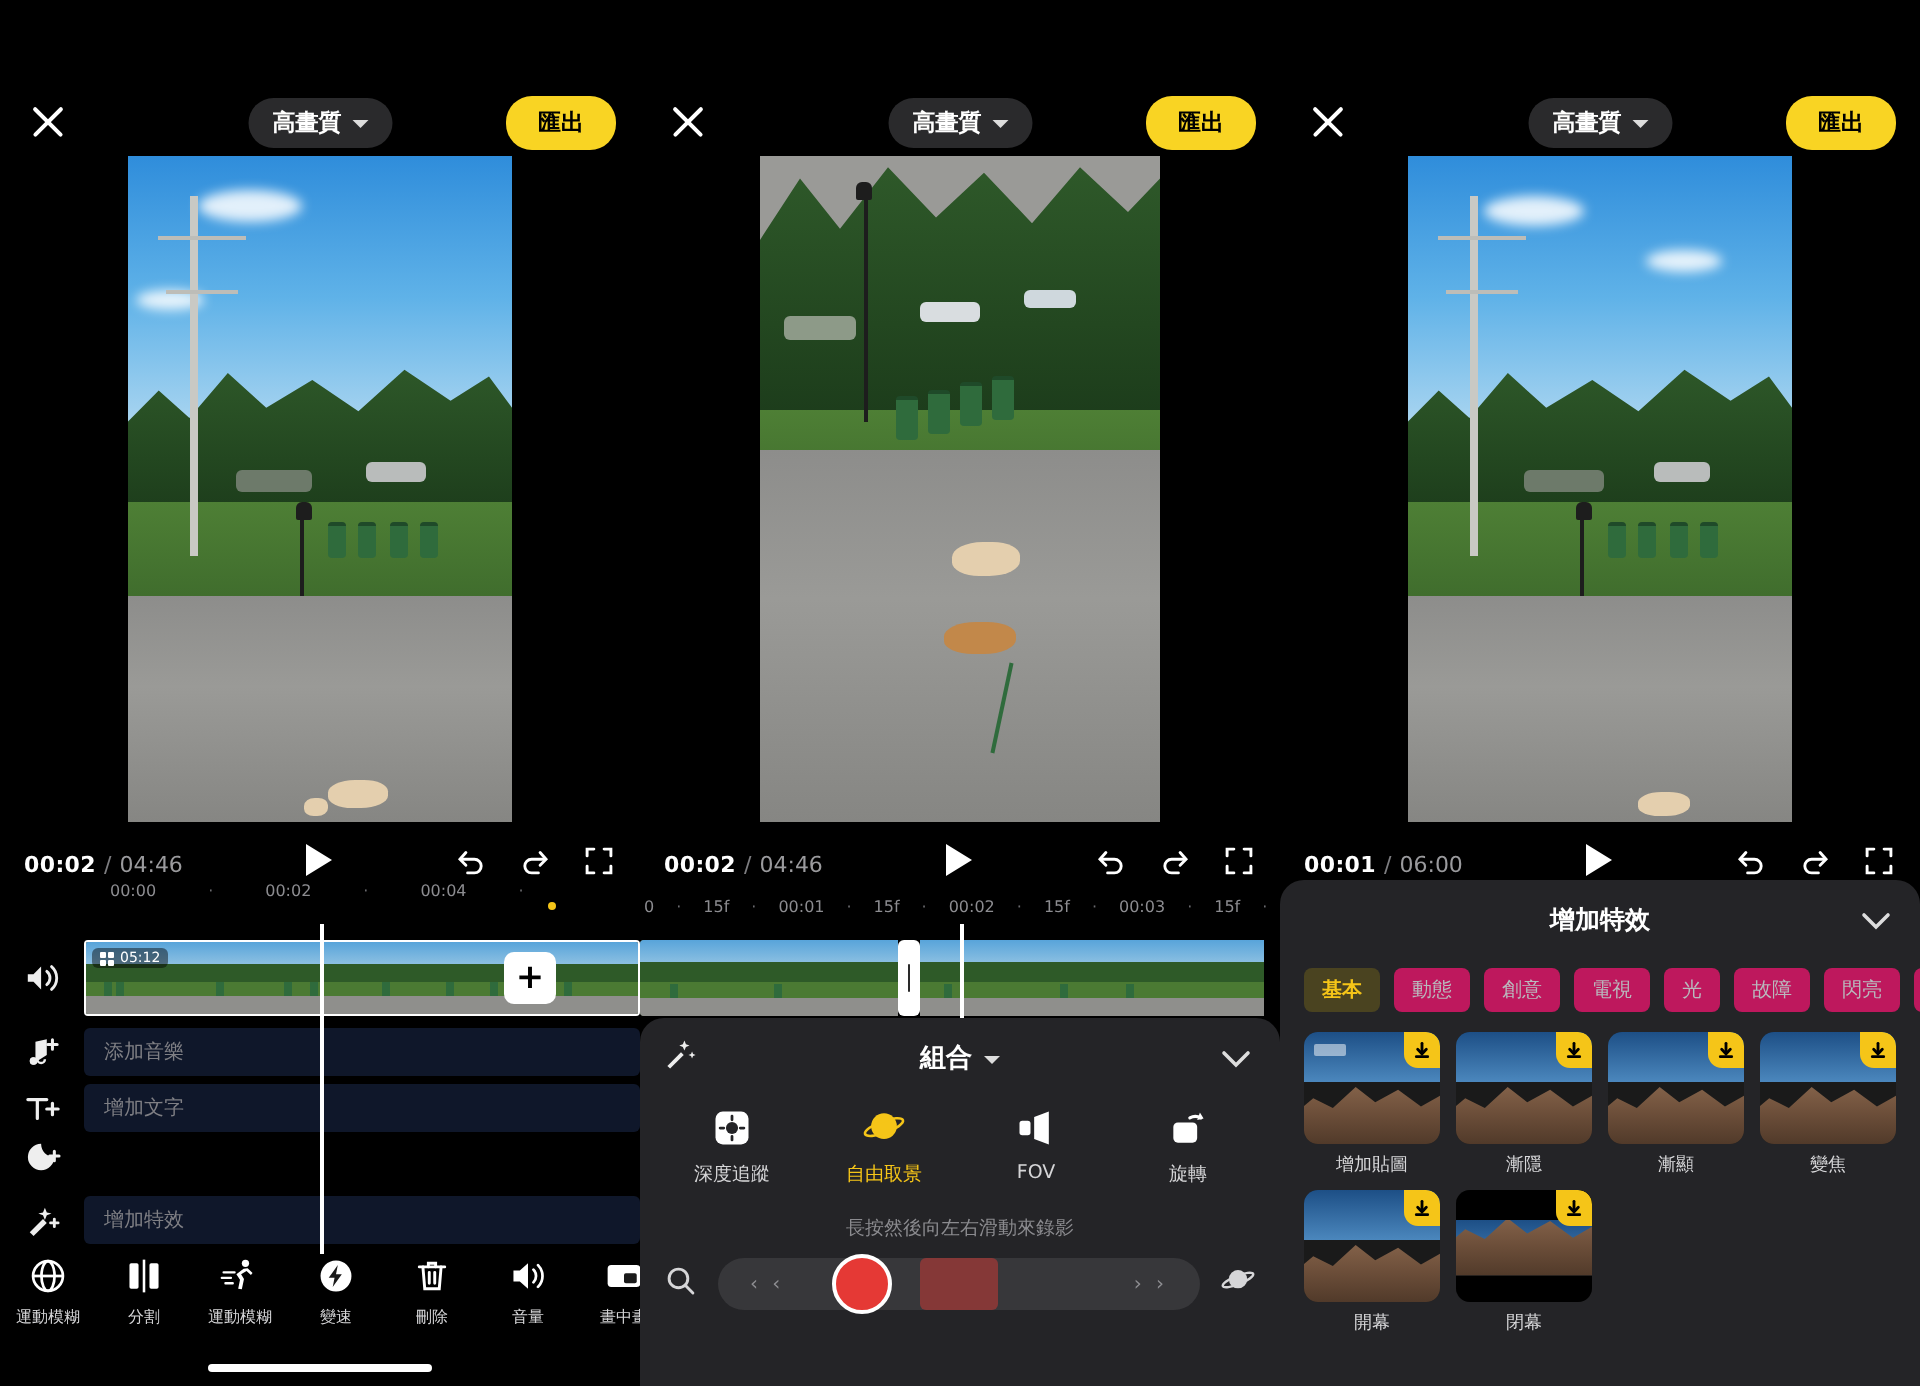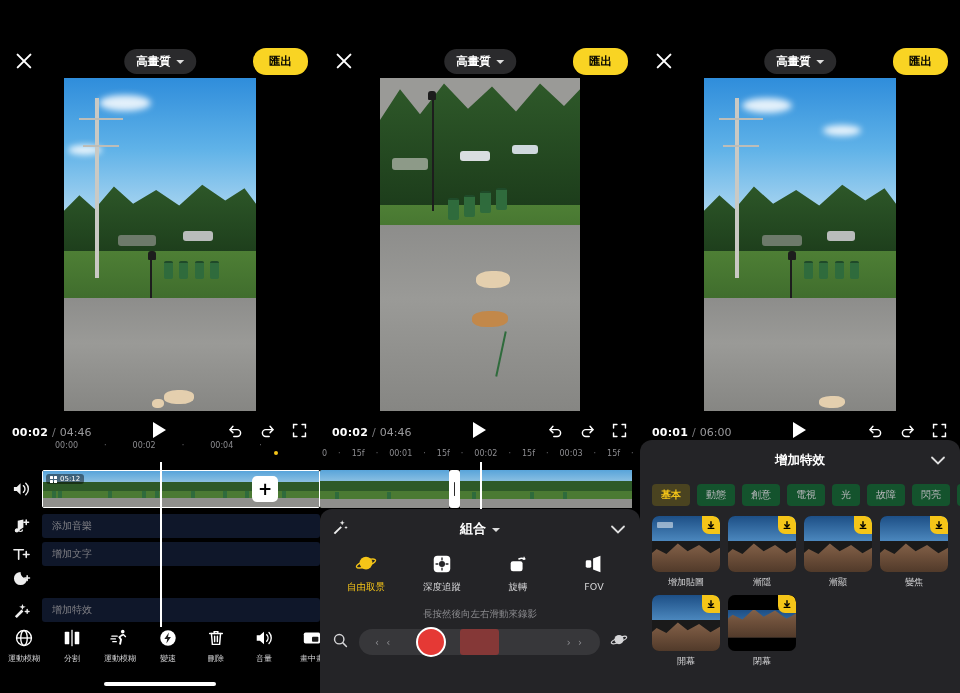--- a/index.html
+++ b/index.html
@@ -237,21 +237,21 @@
   }
   .rec-btn {
     position: absolute; left: 30%; top: 50%; transform: translate(-50%,-50%);
     width: 30px; height: 30px; border-radius: 50%; background: #E53935;
     border: 2.5px solid #fff; cursor: pointer;
   }
   .tabs-row {
     display: flex; gap: 7px; padding: 4px 0 0 12px; overflow: hidden;
   }
   .tab {
-    flex: 0 0 auto; background: #14532d; color: #b9b9bd;
+    flex: 0 0 auto; background: #be185d; color: #b9b9bd;
     font-size: 10px; border-radius: 4px; padding: 4px 9px; cursor: pointer;
   }
   .tab.active { background: #4a4320; color: #F5C518; font-weight: 700; }
   .fx-grid {
     display: grid; grid-template-columns: repeat(4,1fr); gap: 6px 8px;
     padding: 10px 12px 0;
   }
   .fx-cell { display: flex; flex-direction: column; align-items: center; gap: 4px; cursor: pointer; }
   .fx-thumb {
     width: 100%; height: 56px; border-radius: 7px; position: relative;
@@ -685,49 +685,49 @@
         <span class="sheet-title">組合</span>
         <span style="margin-left:6px" class="chev-sm"></span>
         <span class="sheet-chev">
           <svg width="16" height="10" viewBox="0 0 16 10" fill="none" stroke="#ddd" stroke-width="1.8" stroke-linecap="round">
               <path d="M2 2l6 6 6-6"></path>
             </svg>
         </span>
       </div>
 
       <div class="mode-row">
-        <div class="mode active">
-          <svg width="22" height="22" viewBox="0 0 24 24" fill="#F5C518">
-              <ellipse cx="12" cy="11" rx="7" ry="7"></ellipse>
-              <ellipse cx="12" cy="11.5" rx="11" ry="3.2" fill="none" stroke="#F5C518" stroke-width="1.4" transform="rotate(-20 12 11.5)"></ellipse>
-            </svg>
-          <span class="lbl">自由取景</span>
-        </div>
         <div class="mode">
           <svg width="22" height="22" viewBox="0 0 24 24" fill="#fff">
               <rect x="3" y="3" width="18" height="18" rx="4"></rect>
               <circle cx="12" cy="12" r="3.3" fill="#242427"></circle>
               <path d="M12 5.5v2M12 16.5v2M5.5 12h2M16.5 12h2" stroke="#242427" stroke-width="1.5" stroke-linecap="round"></path>
             </svg>
           <span class="lbl">深度追蹤</span>
         </div>
+        <div class="mode active">
+          <svg width="22" height="22" viewBox="0 0 24 24" fill="#F5C518">
+              <ellipse cx="12" cy="11" rx="7" ry="7"></ellipse>
+              <ellipse cx="12" cy="11.5" rx="11" ry="3.2" fill="none" stroke="#F5C518" stroke-width="1.4" transform="rotate(-20 12 11.5)"></ellipse>
+            </svg>
+          <span class="lbl">自由取景</span>
+        </div>
+        <div class="mode">
+          <svg width="22" height="22" viewBox="0 0 24 24" fill="#fff">
+              <rect x="3" y="8" width="6" height="8" rx="1.5"></rect>
+              <path d="M11 6l8-3v18l-8-3z"></path>
+            </svg>
+          <span class="lbl">FOV</span>
+        </div>
         <div class="mode">
           <svg width="22" height="22" viewBox="0 0 24 24" fill="#fff">
               <rect x="4" y="9" width="13" height="11" rx="2.5"></rect>
               <path d="M13 6.5a6 6 0 0 1 6 0" fill="none" stroke="#fff" stroke-width="1.7" stroke-linecap="round"></path>
               <path d="M18.5 3.5L20.5 6.8 17 7.6z"></path>
             </svg>
           <span class="lbl">旋轉</span>
-        </div>
-        <div class="mode">
-          <svg width="22" height="22" viewBox="0 0 24 24" fill="#fff">
-              <rect x="3" y="8" width="6" height="8" rx="1.5"></rect>
-              <path d="M11 6l8-3v18l-8-3z"></path>
-            </svg>
-          <span class="lbl">FOV</span>
         </div>
       </div>
 
       <div class="hint">長按然後向左右滑動來錄影</div>
 
       <div class="rec-row">
         <span>
           <svg width="17" height="17" viewBox="0 0 20 20" fill="none" stroke="#d6d6d8" stroke-width="1.7" stroke-linecap="round">
               <circle cx="8.5" cy="8.5" r="5.5"></circle>
               <path d="M12.8 12.8L17 17"></path>

